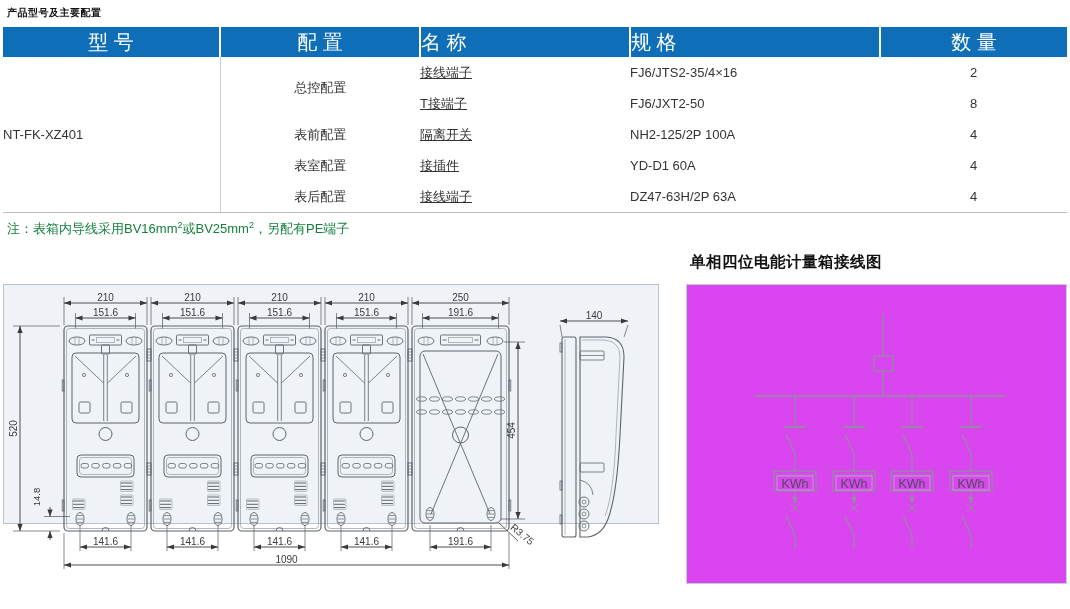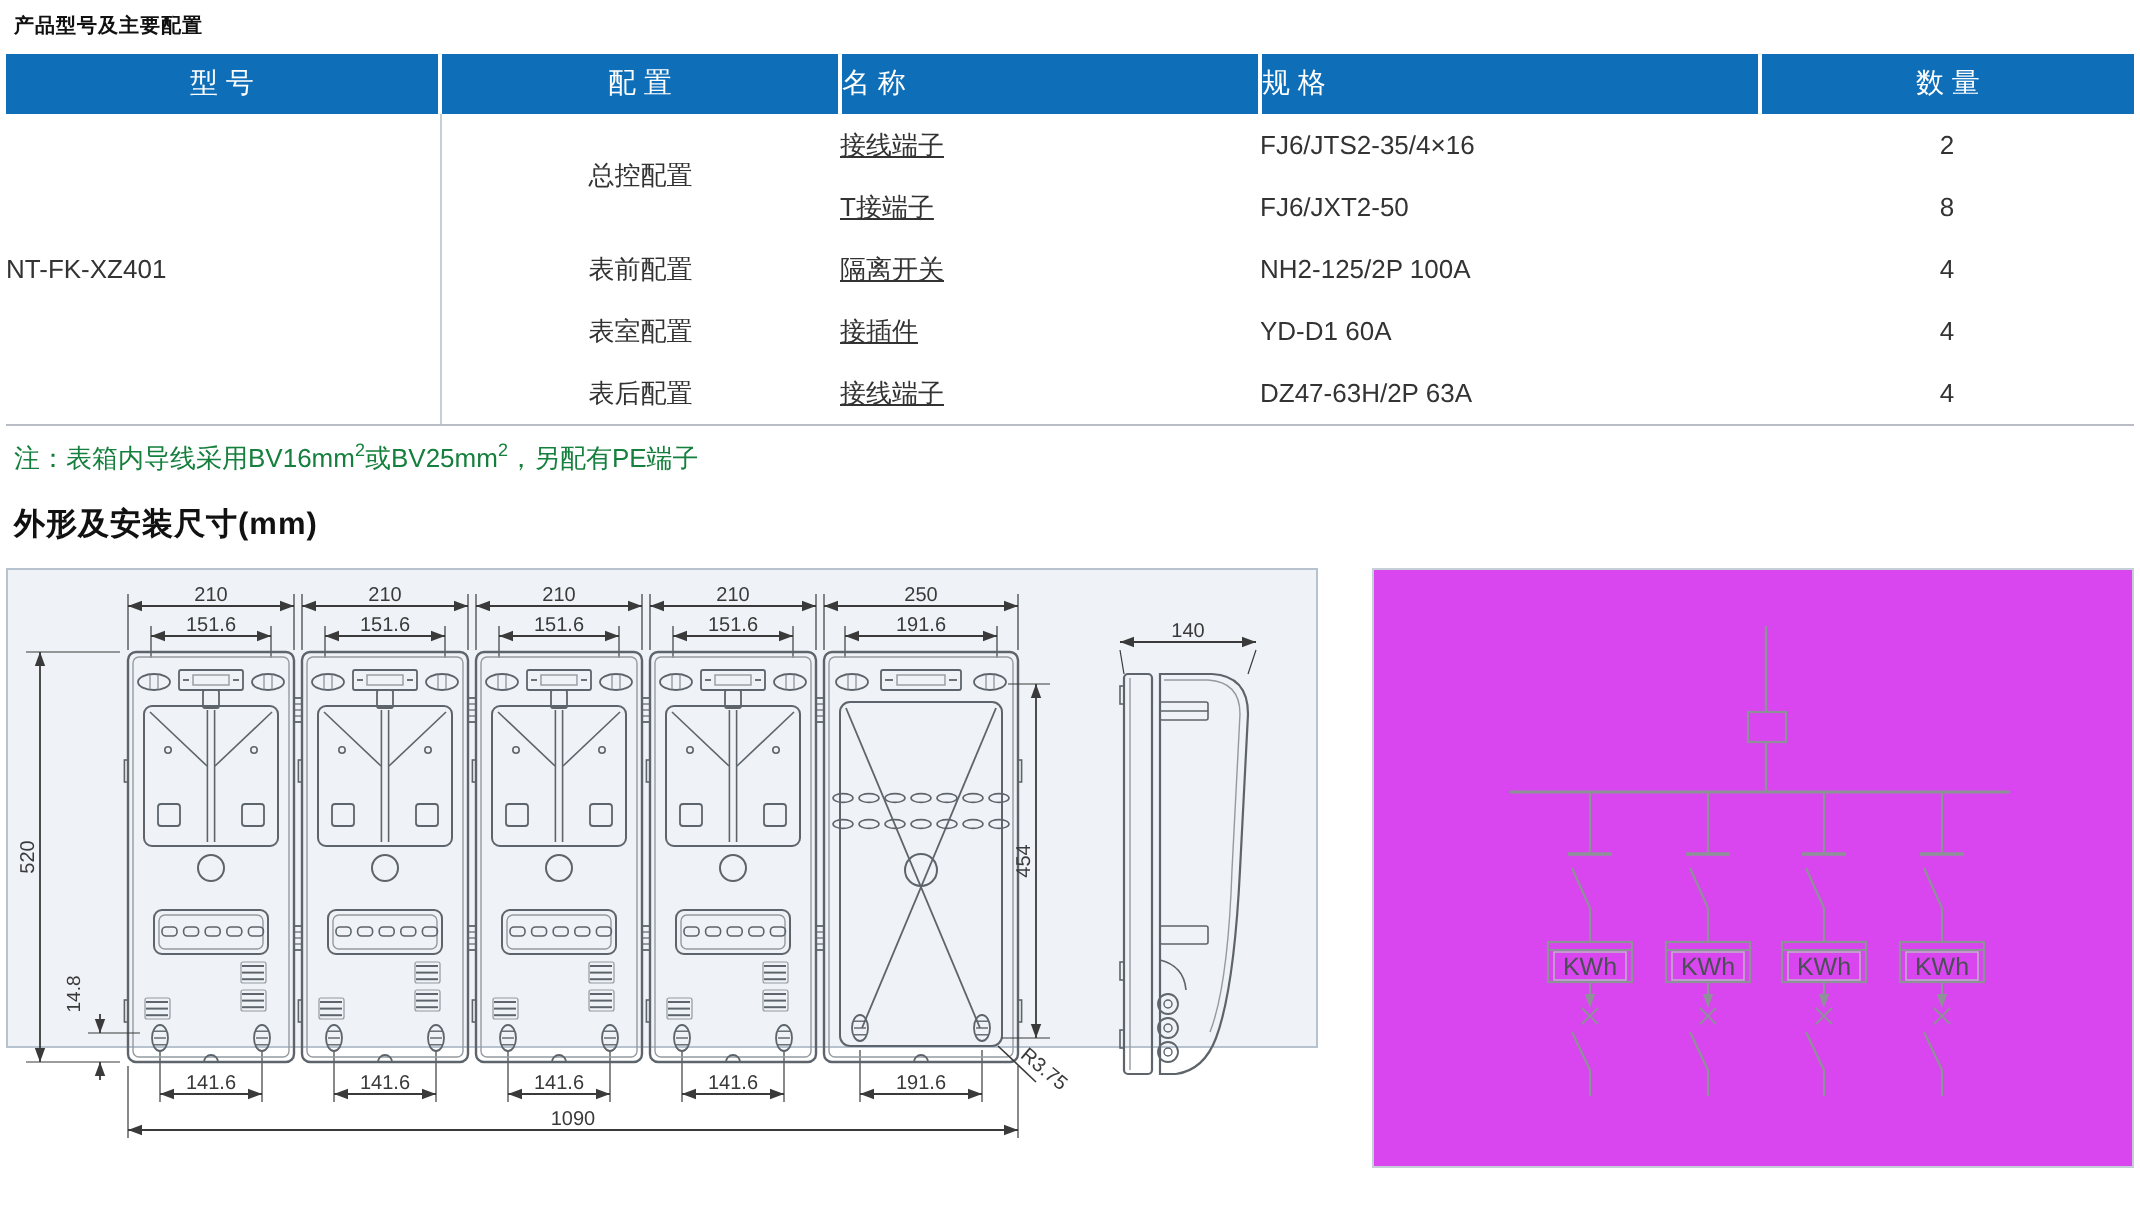--- a/index.html
+++ b/index.html
@@ -1,21 +1,21 @@
 <!DOCTYPE html>
 <html style="--accent: #0e6eb8; --panelbg: #eff3f7; --panelbd: #b6c3cf;"><head>
 <meta charset="utf-8">
 <style>
   html,body{margin:0;padding:0;background:#fff;}
   body{width:1070px;height:609px;font-family:"Liberation Sans","DejaVu Sans",sans-serif;color:#222;position:relative;overflow:hidden;}
   .page-title{font-size:10px;font-weight:bold;color:#111;margin:6px 0 7px 7px;letter-spacing:.5px;}
   table.spec{border-collapse:collapse;width:1064px;margin:0 3px;table-layout:fixed;}
   table.spec col.c1{width:217px}table.spec col.c2{width:200px}table.spec col.c3{width:210px}
   table.spec col.c4{width:250px}table.spec col.c5{width:187px}
-  table.spec th{background:var(--accent,#0e6eb8);color:#fff;font-weight:normal;font-size:14px;height:30px;padding:0;}
+  table.spec th{background:var(--accent,#0e6eb8);color:#fff;font-weight:normal;font-size:20px;height:30px;padding:0;}
   table.spec th+th{border-left:2px solid #fff;}
   table.spec th.al{text-align:left;}
   th.h3{padding-left:70px}th.h4{padding-left:80px}
   table.spec td{font-size:13px;color:#333;height:31px;padding:0;vertical-align:middle;}
   td.model{border-right:1px solid #c9ced3;font-size:13.5px;}
   td.config{text-align:center;}
   td.name{padding-left:70px;text-decoration:underline;}
   td.spec2{padding-left:80px;}
   td.qty{text-align:center;}
   .tbl-bottom{border-bottom:1px solid #b9bec4;margin:0 3px;}
@@ -84,21 +84,21 @@
       <td class="spec2">DZ47-63H/2P 63A</td>
       <td class="qty">4</td>
     </tr>
   </tbody>
 </table>
 <div class="tbl-bottom"></div>
 
 <div class="note"><span>注：表箱内导线采用BV16mm</span><sup>2</sup><span>或BV25mm</span><sup>2</sup><span>，另配有PE端子</span></div>
 
 <div class="sec-row">
-  <span class="sec-title left">外形及安装尺寸(mm)</span>
+  <span class="sec-title right">单相四位电能计量箱接线图</span>
 </div>
 
 <div class="panels">
   <div class="panel drawing" id="drawPanel">
       <svg width="654" height="298" viewBox="0 0 654 298">
         <line x1="60" y1="18" x2="143" y2="18" stroke="#3a3a3a" stroke-width="0.9"></line>
         <polygon points="60,18 67,15.4 67,20.6" fill="#3a3a3a"></polygon>
         <polygon points="143,18 136,15.4 136,20.6" fill="#3a3a3a"></polygon>
         <text x="101.5" y="15.5" font-size="10" fill="#3a3a3a" text-anchor="middle" font-family="Liberation Sans, DejaVu Sans, sans-serif">210</text>
         <line x1="71.5" y1="33" x2="131.5" y2="33" stroke="#3a3a3a" stroke-width="0.9"></line>

